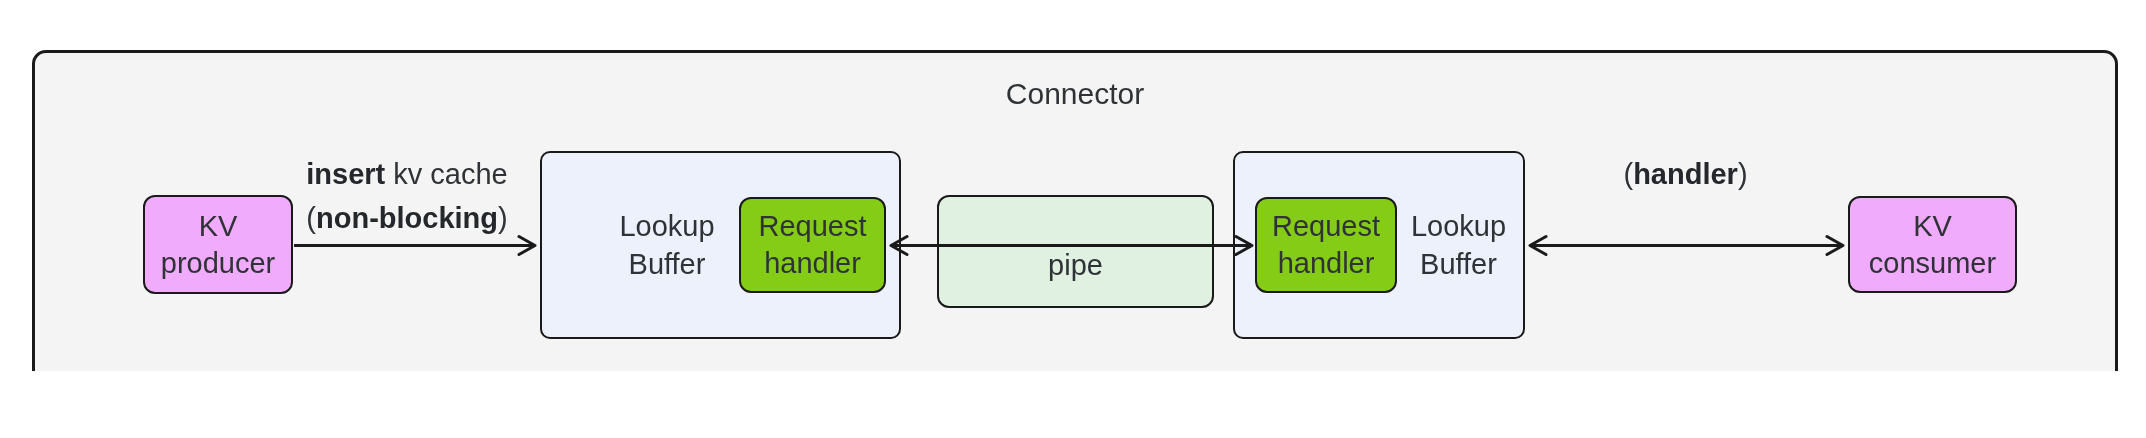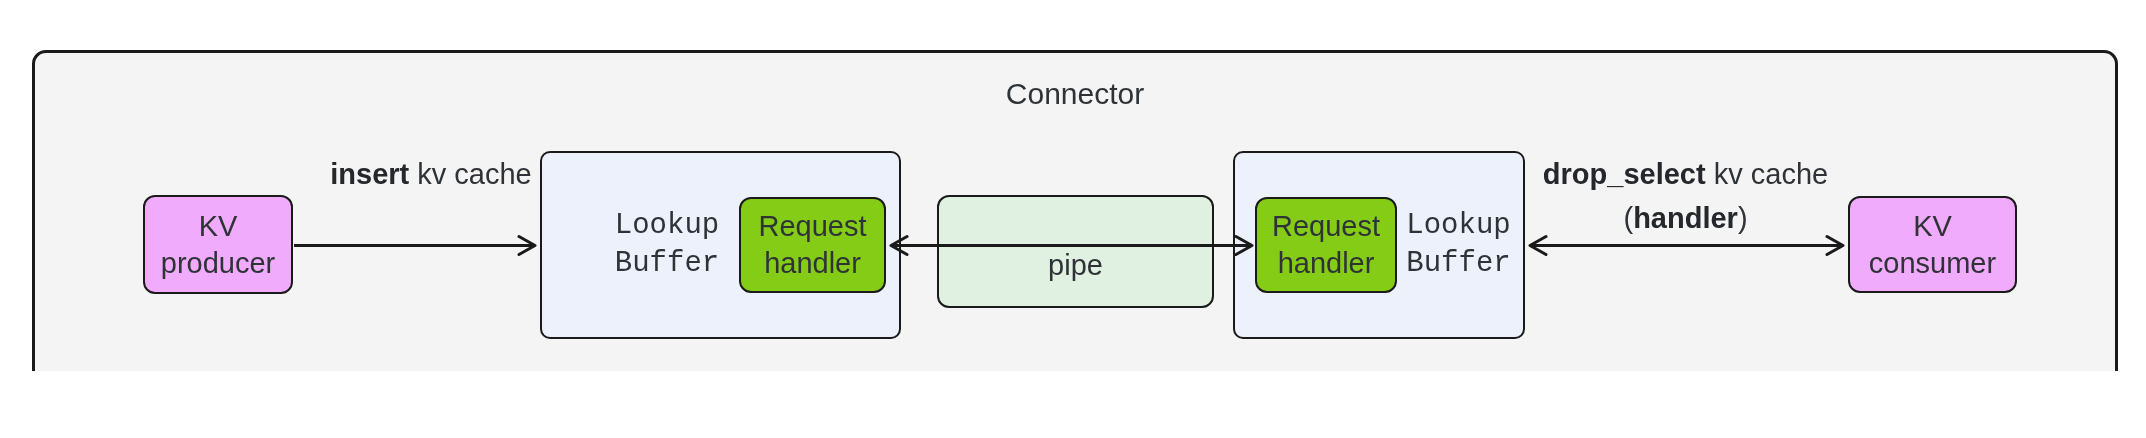--- a/index.html
+++ b/index.html
@@ -62,21 +62,20 @@
   .lb-text {
     position: absolute;
     top: 0; height: 100%;
     display: flex;
     flex-direction: column;
     align-items: center;
     justify-content: center;
     font-size: 29px;
     line-height: 38px;
     text-align: center;
-    font-family: Liberation Mono, monospace;
   }
   .lookup-left  .lb-text { left: 45px; width: 160px; }
   .lookup-right .lb-text { right: 2px; width: 125px; }
   .req-box {
     position: absolute;
     box-sizing: border-box;
     background: #84cc16;
     border: 2.5px solid #1a1a1a;
     border-radius: 12px;
     display: flex;
@@ -107,21 +106,21 @@
     z-index: 2;
   }
   .edge-label {
     position: absolute;
     text-align: center;
     font-size: 29px;
     line-height: 44px;
     color: #2f3337;
     z-index: 4;
   }
-  .insert-label { left: 296px;  top: 152px; width: 270px; }
+  .insert-label { left: 272px;  top: 152px; width: 270px; }
   .drop-label   { left: 1523px; top: 152px; width: 325px; }
   .b { font-weight: 700; color: #24272b; }
   svg.arrows {
     position: absolute;
     left: 0; top: 0;
     z-index: 5;
     pointer-events: none;
   }
 </style>
 </head>
@@ -163,24 +162,24 @@
     <div>handler</div>
   </div>
 
   <div class="node kv-consumer">
     <div>KV</div>
     <div>consumer</div>
   </div>
 
   <div class="edge-label insert-label">
     <div><span class="b">insert</span><span> kv cache</span></div>
+    <div><span>(</span><span class="b">non-blocking</span><span>)</span></div>
   </div>
 
   <div class="edge-label drop-label">
-    <div><span class="b">drop_select</span><span> kv cache</span></div>
     <div><span>(</span><span class="b">handler</span><span>)</span></div>
   </div>
 
   <svg class="arrows" width="2146" height="438" viewBox="0 0 2146 438">
     <defs>
       <marker id="ah-r" markerUnits="userSpaceOnUse" markerWidth="26" markerHeight="26" refX="20" refY="13" orient="0">
         <path d="M4 4 L20 13 L4 22" fill="none" stroke="#1a1a1a" stroke-width="3" stroke-linecap="round" stroke-linejoin="round"></path>
       </marker>
       <marker id="ah-l" markerUnits="userSpaceOnUse" markerWidth="26" markerHeight="26" refX="6" refY="13" orient="0">
         <path d="M22 4 L6 13 L22 22" fill="none" stroke="#1a1a1a" stroke-width="3" stroke-linecap="round" stroke-linejoin="round"></path>

